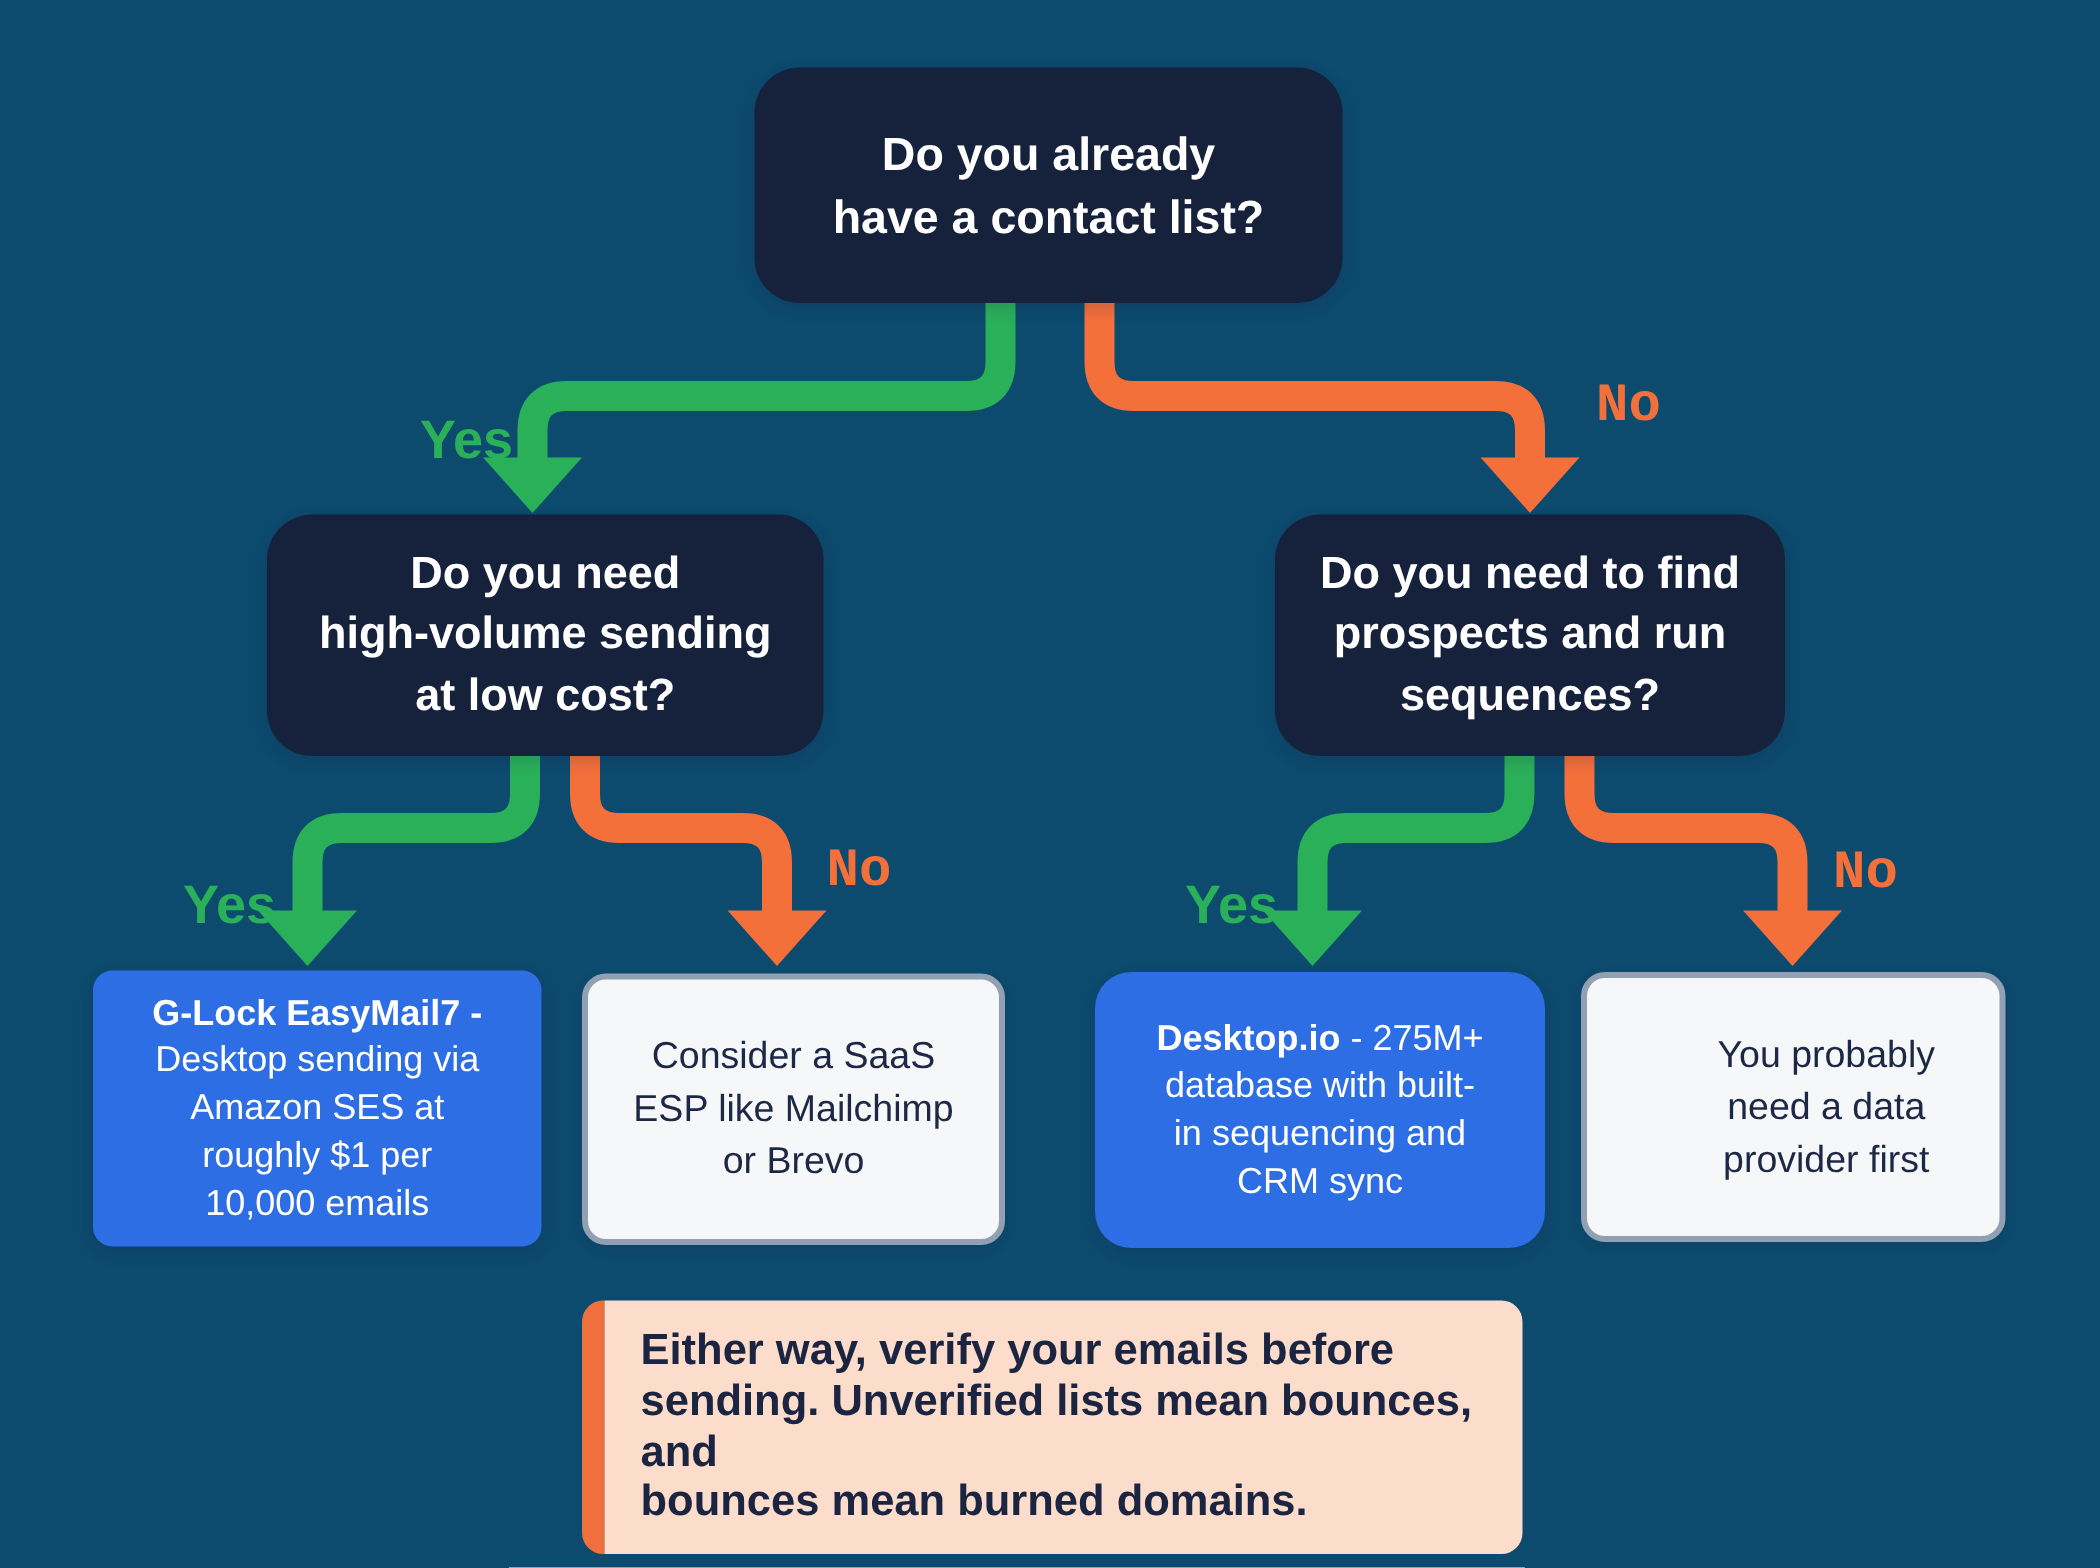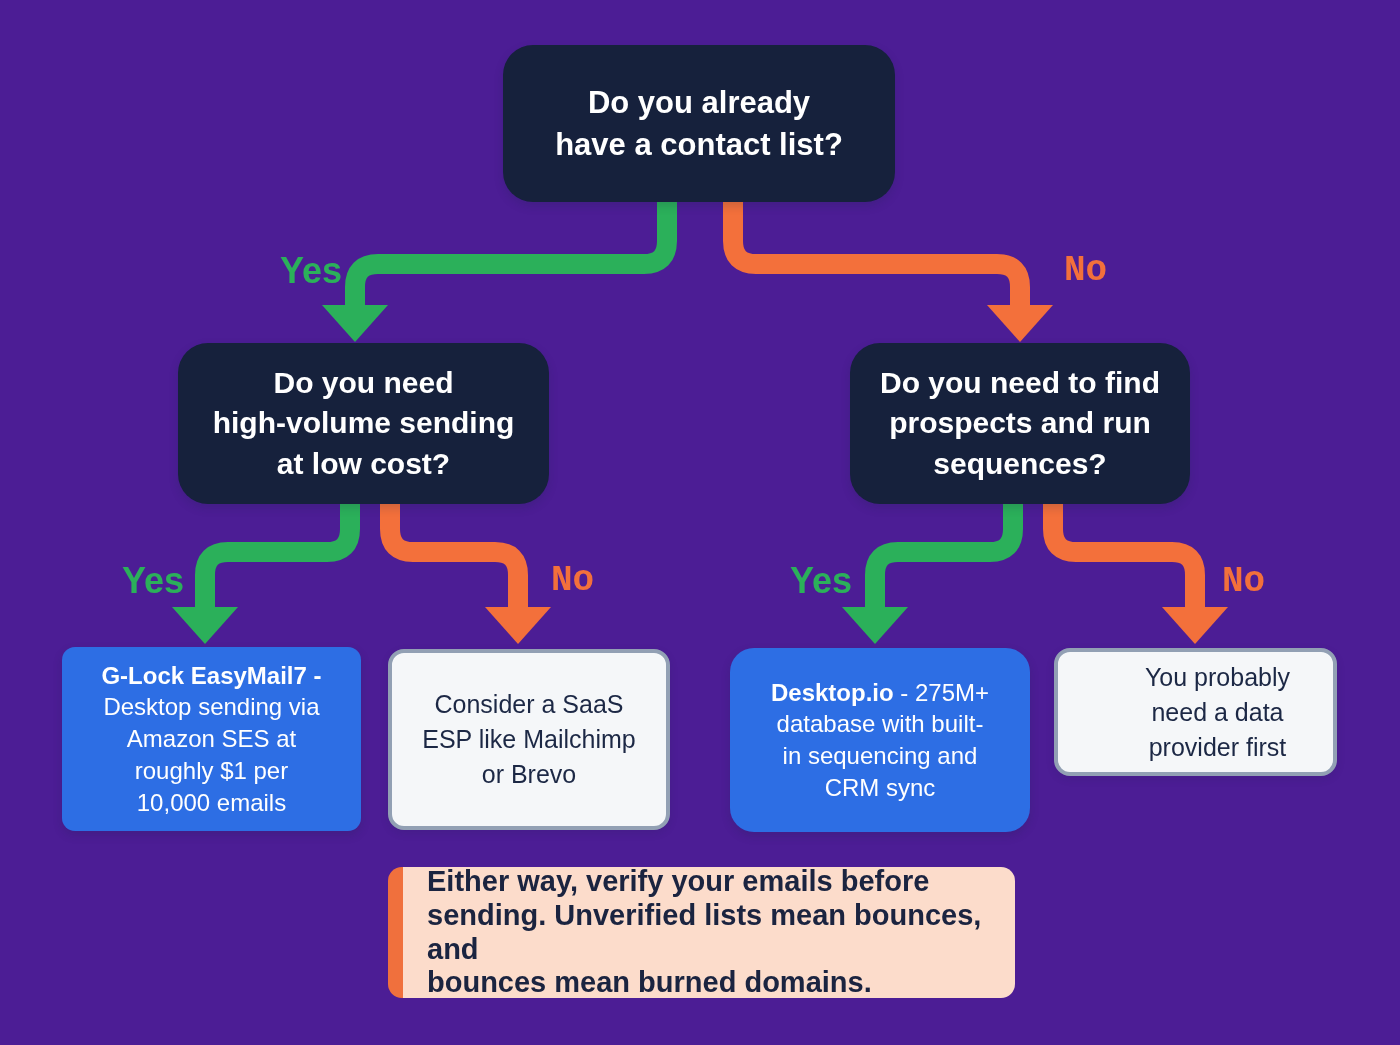--- a/index.html
+++ b/index.html
@@ -3,21 +3,21 @@
 <meta charset="utf-8">
 <style>
   * { margin: 0; padding: 0; box-sizing: border-box; }
   html, body { background: #eef0f3; }
   body { font-family: "Liberation Sans", sans-serif; }
 
   .canvas {
     position: relative;
     width: 1400px;
     height: 1045px;
-    background: #4c1d95;
+    background: #0c4a6e;
     overflow: hidden;
   }
 
   .connectors {
     position: absolute;
     left: 0; top: 0;
     width: 1400px; height: 1045px;
     pointer-events: none;
   }
   .arrow-green-line { fill: none; stroke: #2bb05a; stroke-width: 20; }
@@ -64,41 +64,41 @@
     background: #f5f7f9;
     border: 4px solid #92a0b4;
     border-radius: 16px;
     color: #1c2845;
     font-size: 25px;
     line-height: 1.4;
     white-space: pre-line;
     box-shadow: 0 3px 8px rgba(22, 33, 60, 0.12);
   }
   #leaf-saas-esp { left: 388px; top: 649px; width: 282px; height: 181px; }
-  #leaf-data-provider { left: 1054px; top: 648px; width: 283px; height: 128px; padding-left: 44px; }
+  #leaf-data-provider { left: 1054px; top: 648px; width: 283px; height: 180px; padding-left: 44px; }
 
   .branch-label {
     position: absolute;
     font-size: 36px;
     font-weight: bold;
     line-height: 1;
   }
-  .branch-label.yes { color: #2bb05a; }
+  .branch-label.yes { color: #2bb05a; margin-top: 22px; }
   .branch-label.no { color: #f3703b; font-family: Liberation Mono, monospace; }
   #label-root-yes { left: 280px; top: 253px; }
   #label-root-no { left: 1064px; top: 253px; }
   #label-left-yes { left: 122px; top: 563px; }
   #label-left-no { left: 551px; top: 563px; }
   #label-right-yes { left: 790px; top: 563px; }
   #label-right-no { left: 1222px; top: 564px; }
 
   .note {
     position: absolute;
     left: 388px; top: 867px;
-    width: 627px; height: 131px;
+    width: 627px; height: 169px;
     display: flex;
     align-items: stretch;
   }
   .note-bar {
     width: 15px;
     background: #f0703d;
     border-radius: 14px 0 0 14px;
     flex: 0 0 15px;
   }
   .note-body {

